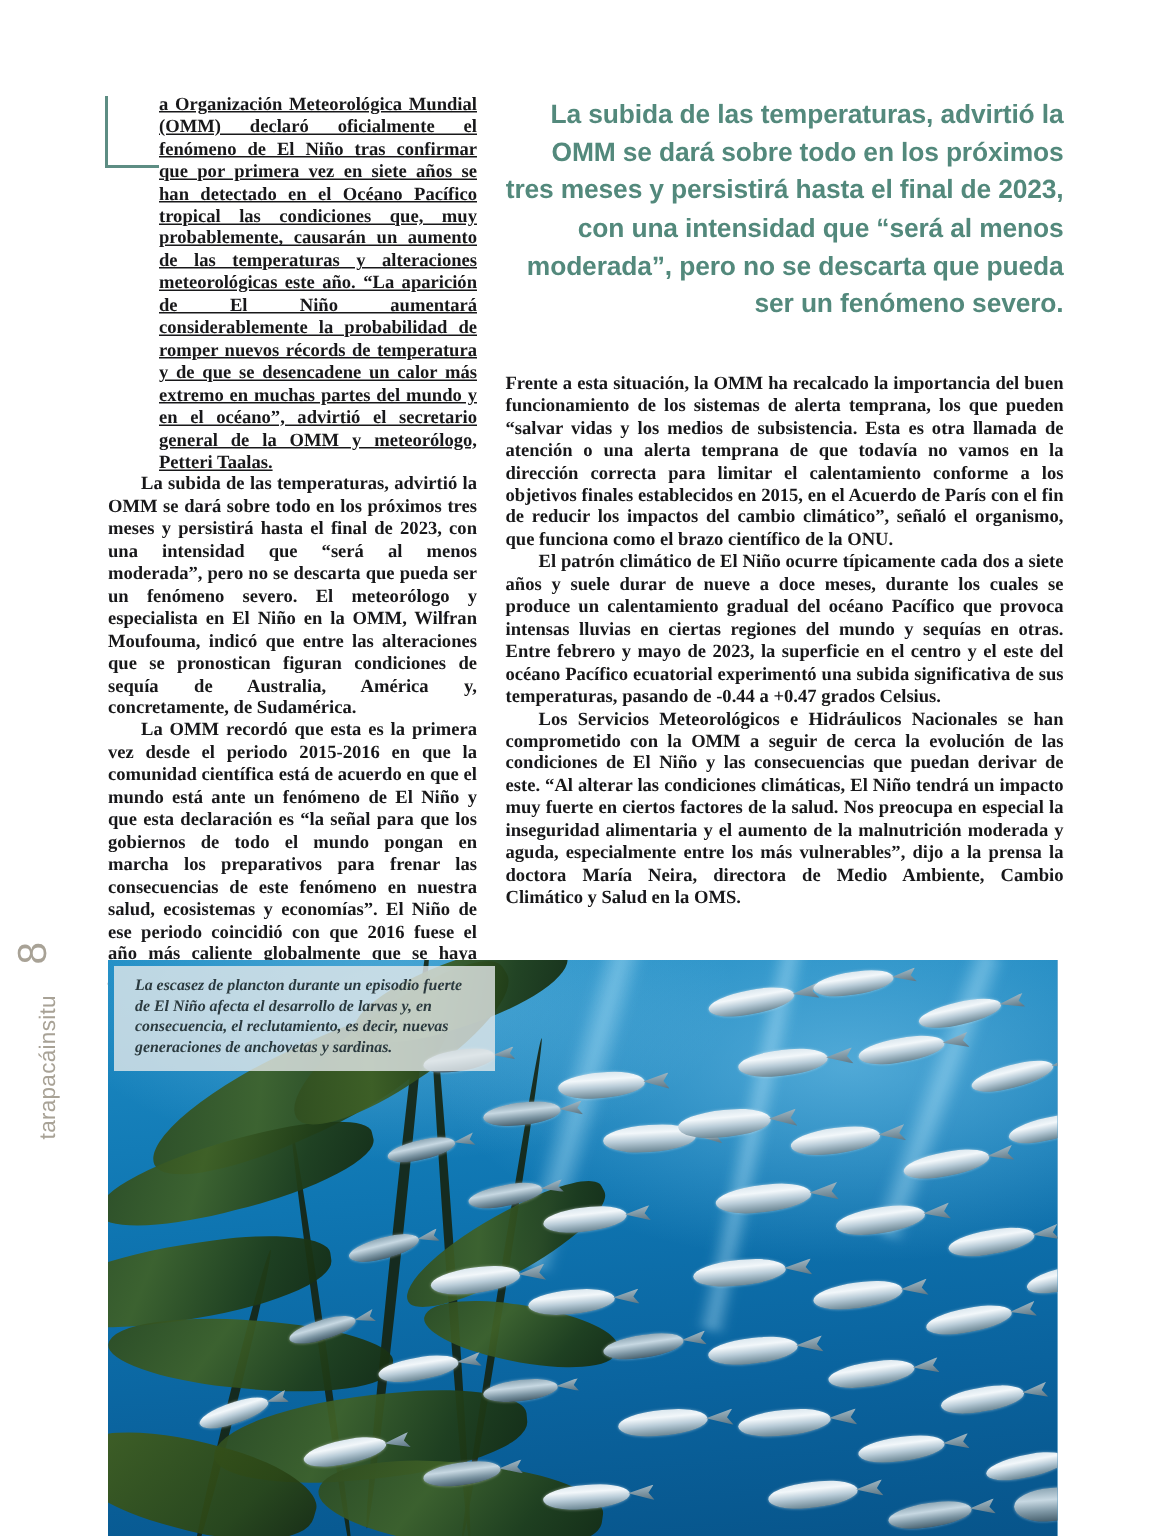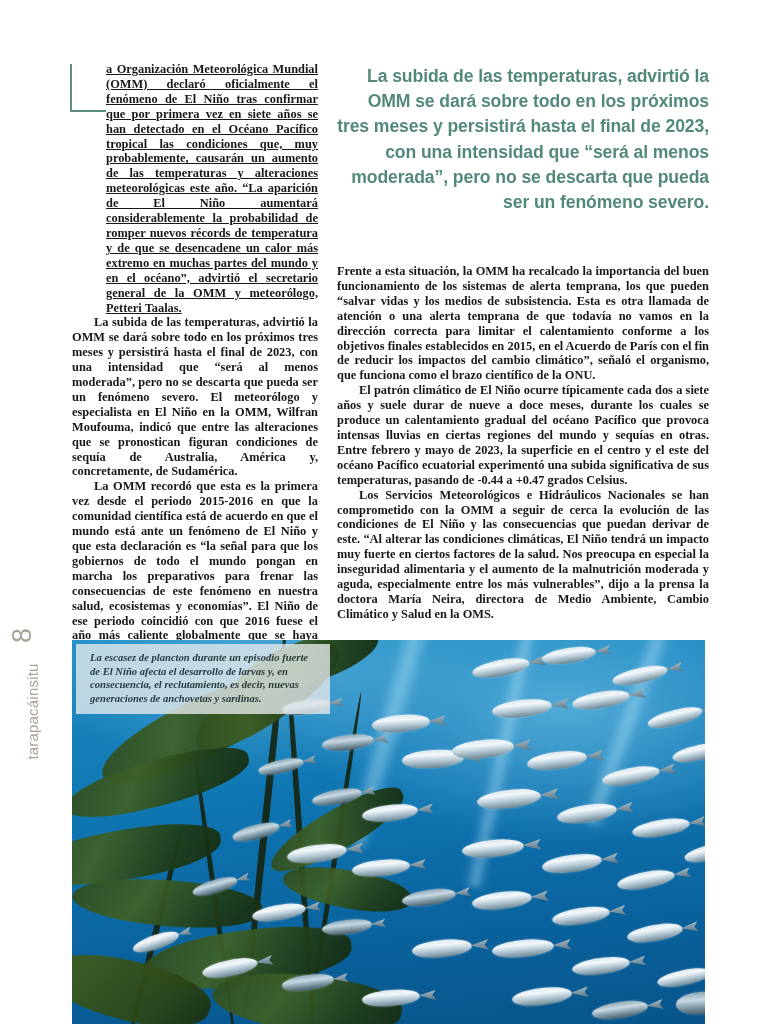--- a/index.html
+++ b/index.html
@@ -76,21 +76,21 @@
   .col-left{
     left:72px;top:62px;width:246px;
   }
   .col-left p.first{
     padding-left:34px;
     text-indent:0;
     text-decoration:underline;
   }
 
   .col-right{
-    left:337px;top:264px;width:372px;
+    left:337px;top:248px;width:372px;
   }
 
   
   .pullquote{
     position:absolute;
     left:337px;top:64px;width:372px;
     font-family:"Liberation Sans", sans-serif;
     font-weight:700;
     font-size:17.6px;
     line-height:25.2px;

